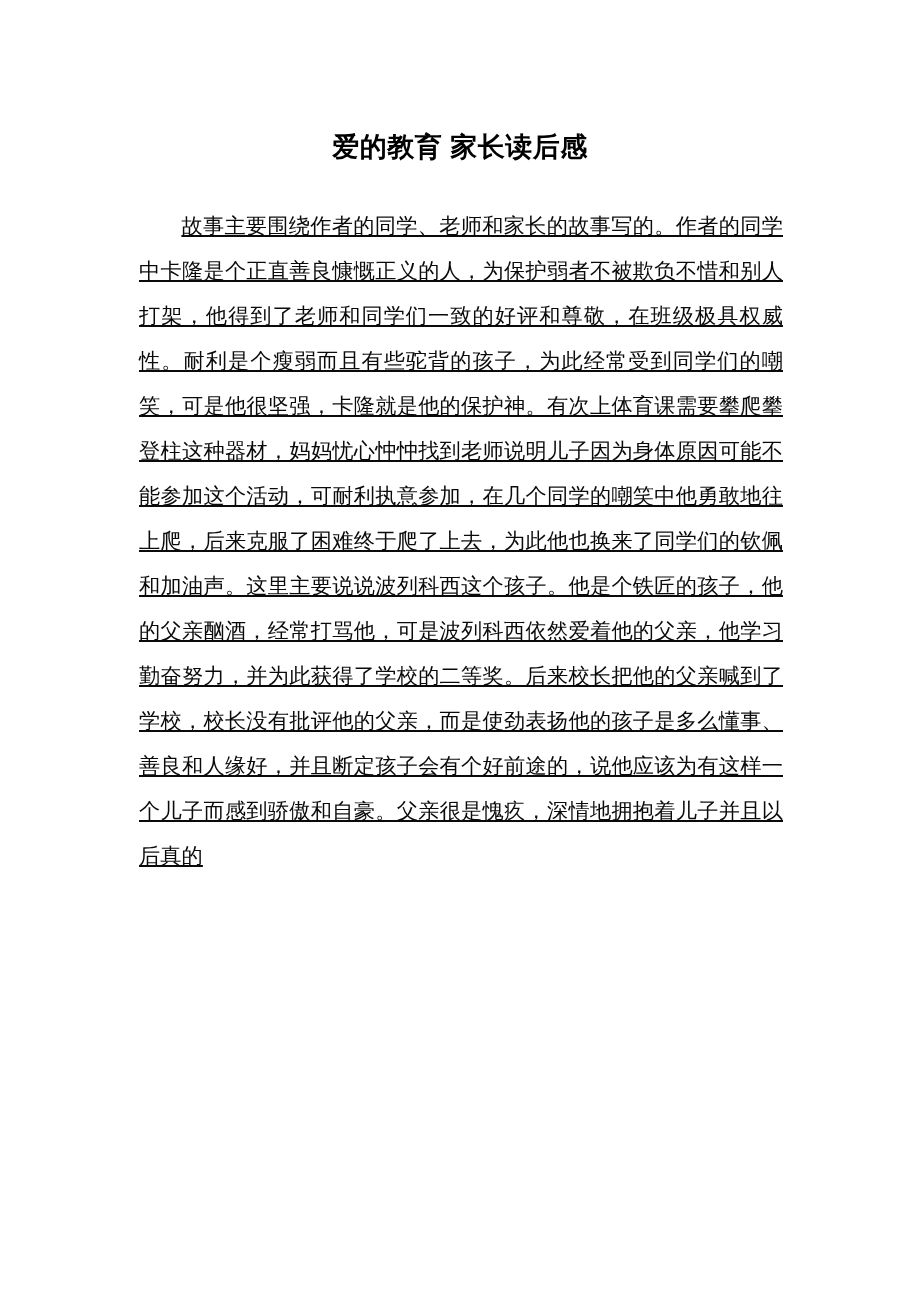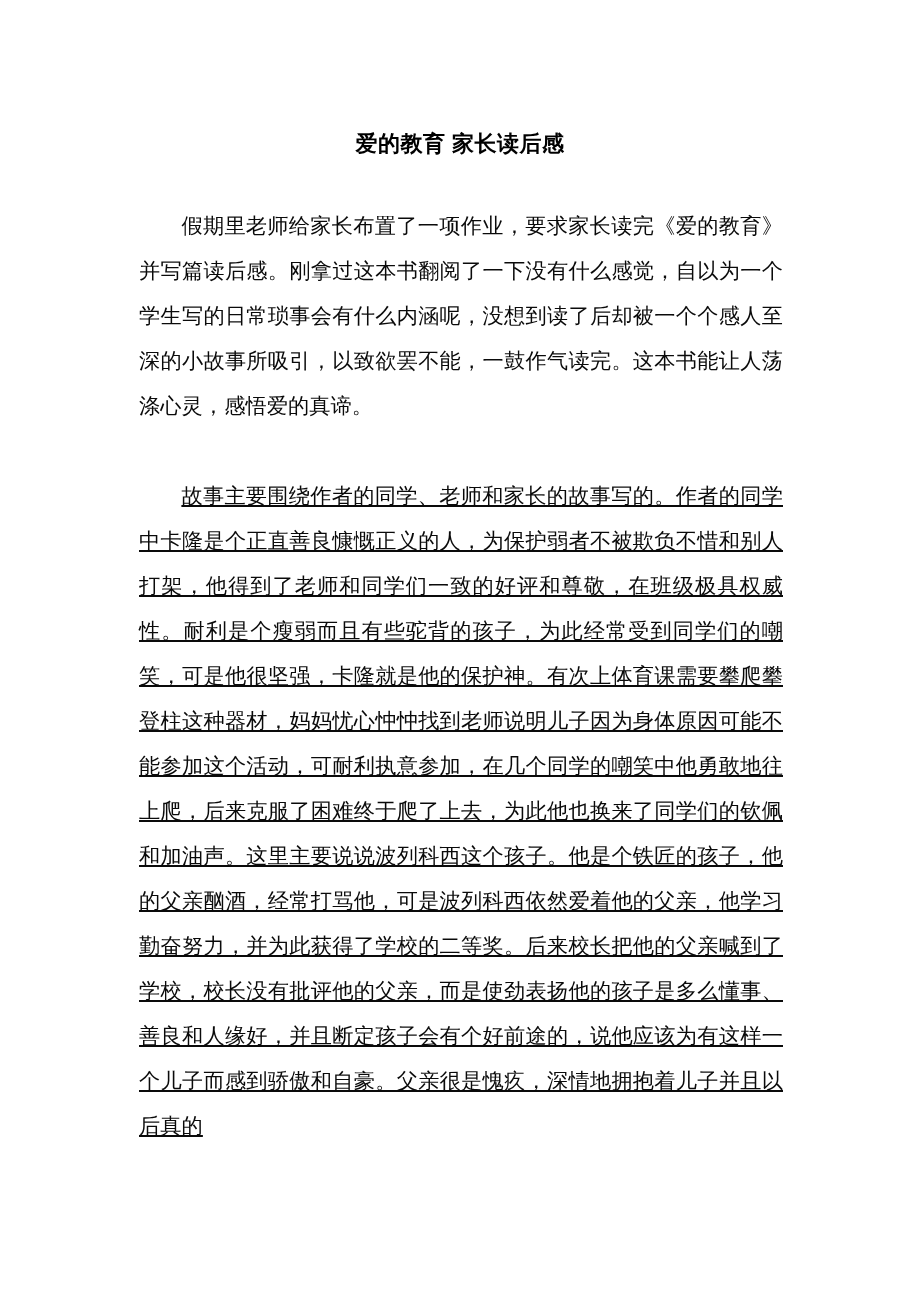--- a/index.html
+++ b/index.html
@@ -25,21 +25,21 @@
   }
 
   .doc-title {
     position: absolute;
     top: 112px;
     left: 0;
     width: 920px;
     text-align: center;
     font-family: "Liberation Sans", "DejaVu Sans", sans-serif;
     font-weight: bold;
-    font-size: 22px;
+    font-size: 27px;
     line-height: 34px;
     letter-spacing: 0.5px;
     color: #000000;
     white-space: pre;
   }
 
   .body-column {
     position: absolute;
     top: 204px;
     left: 139px;
@@ -66,19 +66,18 @@
 </style>
 </head>
 <body>
 
 <div class="page">
 
   <h1 class="doc-title">爱的教育 家长读后感</h1>
 
   <div class="body-column">
 
-    <p class="para">假期里老师给家长布置了一项作业，要求家长读完《爱的教育》并写篇读后感。刚拿过这本书翻阅了一下没有什么感觉，自以为一个学生写的日常琐事会有什么内涵呢，没想到读了后却被一个个感人至深的小故事所吸引，以致欲罢不能，一鼓作气读完。这本书能让人荡涤心灵，感悟爱的真谛。</p>
 
     <p class="para">故事主要围绕作者的同学、老师和家长的故事写的。作者的同学中卡隆是个正直善良慷慨正义的人，为保护弱者不被欺负不惜和别人打架，他得到了老师和同学们一致的好评和尊敬，在班级极具权威性。耐利是个瘦弱而且有些驼背的孩子，为此经常受到同学们的嘲笑，可是他很坚强，卡隆就是他的保护神。有次上体育课需要攀爬攀登柱这种器材，妈妈忧心忡忡找到老师说明儿子因为身体原因可能不能参加这个活动，可耐利执意参加，在几个同学的嘲笑中他勇敢地往上爬，后来克服了困难终于爬了上去，为此他也换来了同学们的钦佩和加油声。这里主要说说波列科西这个孩子。他是个铁匠的孩子，他的父亲酗酒，经常打骂他，可是波列科西依然爱着他的父亲，他学习勤奋努力，并为此获得了学校的二等奖。后来校长把他的父亲喊到了学校，校长没有批评他的父亲，而是使劲表扬他的孩子是多么懂事、善良和人缘好，并且断定孩子会有个好前途的，说他应该为有这样一个儿子而感到骄傲和自豪。父亲很是愧疚，深情地拥抱着儿子并且以后真的</p>
 
   </div>
 
 </div>
 
 </body></html>

